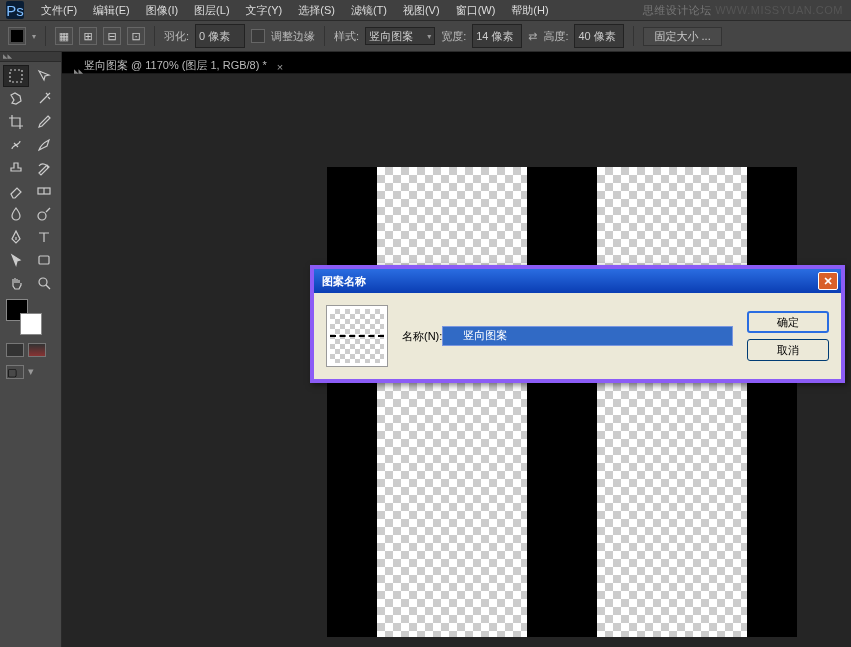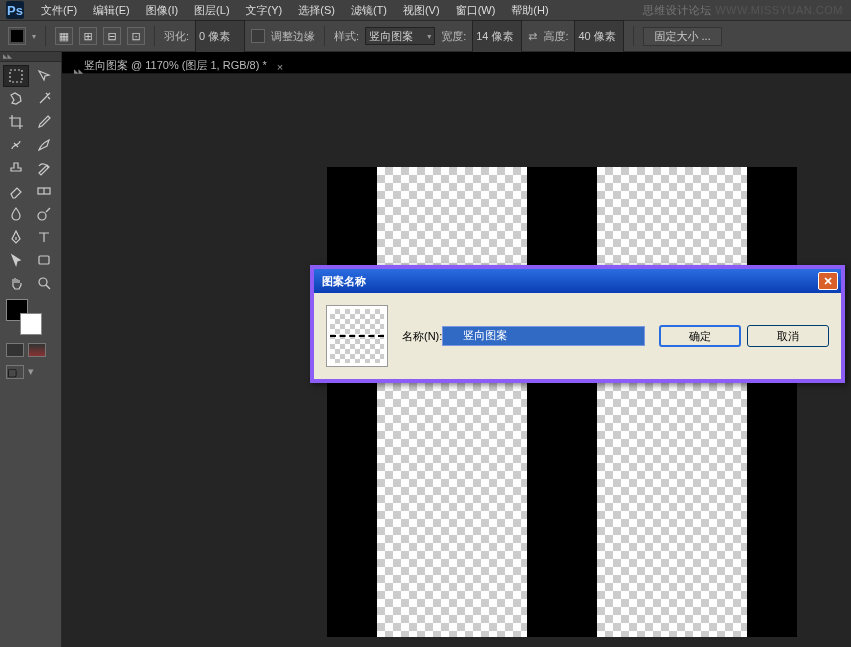--- a/index.html
+++ b/index.html
@@ -1,25 +1,25 @@
 <!DOCTYPE html>
 <html><head>
 <meta charset="utf-8">
 <style>
 *{box-sizing:border-box;margin:0;padding:0;font-family:"Microsoft YaHei",Tahoma,sans-serif;font-size:11px;user-select:none}
 body{width:851px;height:647px;background:#535353;overflow:hidden;position:relative}
 .menu-bar{height:20px;background:#404040;display:flex;align-items:center;padding-left:6px;color:#ddd;gap:2px}
-.ps-logo{width:18px;height:18px;background:#0a1e35;color:#7fbeff;display:flex;align-items:center;justify-content:center;font-weight:bold;font-size:13px;border-radius:2px;margin-right:8px}
+.ps-logo{width:18px;height:18px;background:#0a1e35;color:#7fbeff;display:flex;align-items:center;justify-content:center;font-weight:normal;font-size:15px;border-radius:2px;margin-right:8px}
 .menu-item{padding:2px 7px;cursor:default}
 .watermark{position:absolute;right:8px;top:3px;color:#777;font-size:11px;letter-spacing:.5px}
 .options-bar{height:32px;background:#454545;border-top:1px solid #2a2a2a;border-bottom:1px solid #2a2a2a;display:flex;align-items:center;padding:0 8px;color:#ccc;gap:6px}
 .opt-icon{width:18px;height:18px;border:1px solid #666;display:flex;align-items:center;justify-content:center;background:#494949}
 .opt-sep{width:1px;height:20px;background:#333;margin:0 3px}
 .opt-label{color:#bbb}
-.opt-input{width:50px;height:33px;background:#3a3a3a;border:1px solid #222;color:#ccc;padding:0 3px}
+.opt-input{width:50px;height:24px;background:#3a3a3a;border:1px solid #222;color:#ccc;padding:0 3px}
 .opt-chk{width:14px;height:14px;border:1px solid #666;background:#3a3a3a;display:inline-block}
 .opt-dd{width:70px;height:18px;background:#3a3a3a;border:1px solid #222;color:#ccc;padding:0 3px;display:flex;align-items:center;justify-content:space-between}
 .opt-btn{padding:1px 10px;background:#494949;border:1px solid #333;color:#ccc}
 .small-arrow{font-size:8px;color:#999}
 .workspace{display:flex;height:595px}
 .tools{width:62px;background:#494949;border-right:1px solid #2a2a2a;display:flex;flex-direction:column}
 .tools-tab{height:10px;background:#3a3a3a;border-bottom:1px solid #2a2a2a;display:flex}
 .tools-tab::after{content:"◣◣";font-size:6px;color:#888;margin-left:3px}
 .tool-grid{display:grid;grid-template-columns:1fr 1fr;gap:1px;padding:3px}
 .tool{width:26px;height:22px;display:flex;align-items:center;justify-content:center;color:#ddd;font-size:13px;position:relative}
@@ -38,21 +38,21 @@
 .strip{height:100%}
 .dialog{position:absolute;left:310px;top:265px;width:535px;background:#ece9d8;border:4px solid #8b5cf6;box-shadow:2px 2px 6px rgba(0,0,0,.5)}
 .dlg-title{height:24px;background:linear-gradient(#2a6de1,#0a3db3);display:flex;align-items:center;justify-content:space-between;padding:0 3px 0 8px;color:#fff;font-weight:bold;font-size:12px}
 .dlg-close{width:20px;height:18px;background:#d9602a;border:1px solid #fff;display:flex;align-items:center;justify-content:center;color:#fff;font-weight:bold;font-size:11px;border-radius:2px}
 .dlg-body{padding:12px;display:flex;gap:14px;align-items:center}
 .prev{width:62px;height:62px;border:1px solid #999;padding:3px;background:#fff}
 .prev-inner{width:100%;height:100%;background:repeating-conic-gradient(#ccc 0 25%,#fff 0 50%) 0 0/10px 10px;position:relative}
 .prev-lines{position:absolute;top:50%;left:0;right:0;border-top:2px dashed #000;transform:translateY(-50%)}
 .dlg-row{display:flex;align-items:center;flex:1}
 .dlg-input-wrap{flex:1;height:20px;border:1px solid #7a96df;background:#316ac5;color:#fff;padding:1px 20px}
-.dlg-btns{display:flex;flex-direction:row;gap:6px}
+.dlg-btns{display:flex;flex-direction:column;gap:6px}
 .dlg-btn{width:82px;height:22px;background:#ece9d8;border:1px solid #003c74;border-radius:3px}
 .dlg-btn.def{border:2px solid #2a6de1}
 .handle{width:10px;height:6px;color:#888;font-size:6px;margin-left:2px}
 </style>
 </head>
 <body>
 
 <div class="menu-bar">
   <div class="ps-logo">Ps</div>
   <div class="menu-item">文件(F)</div>

